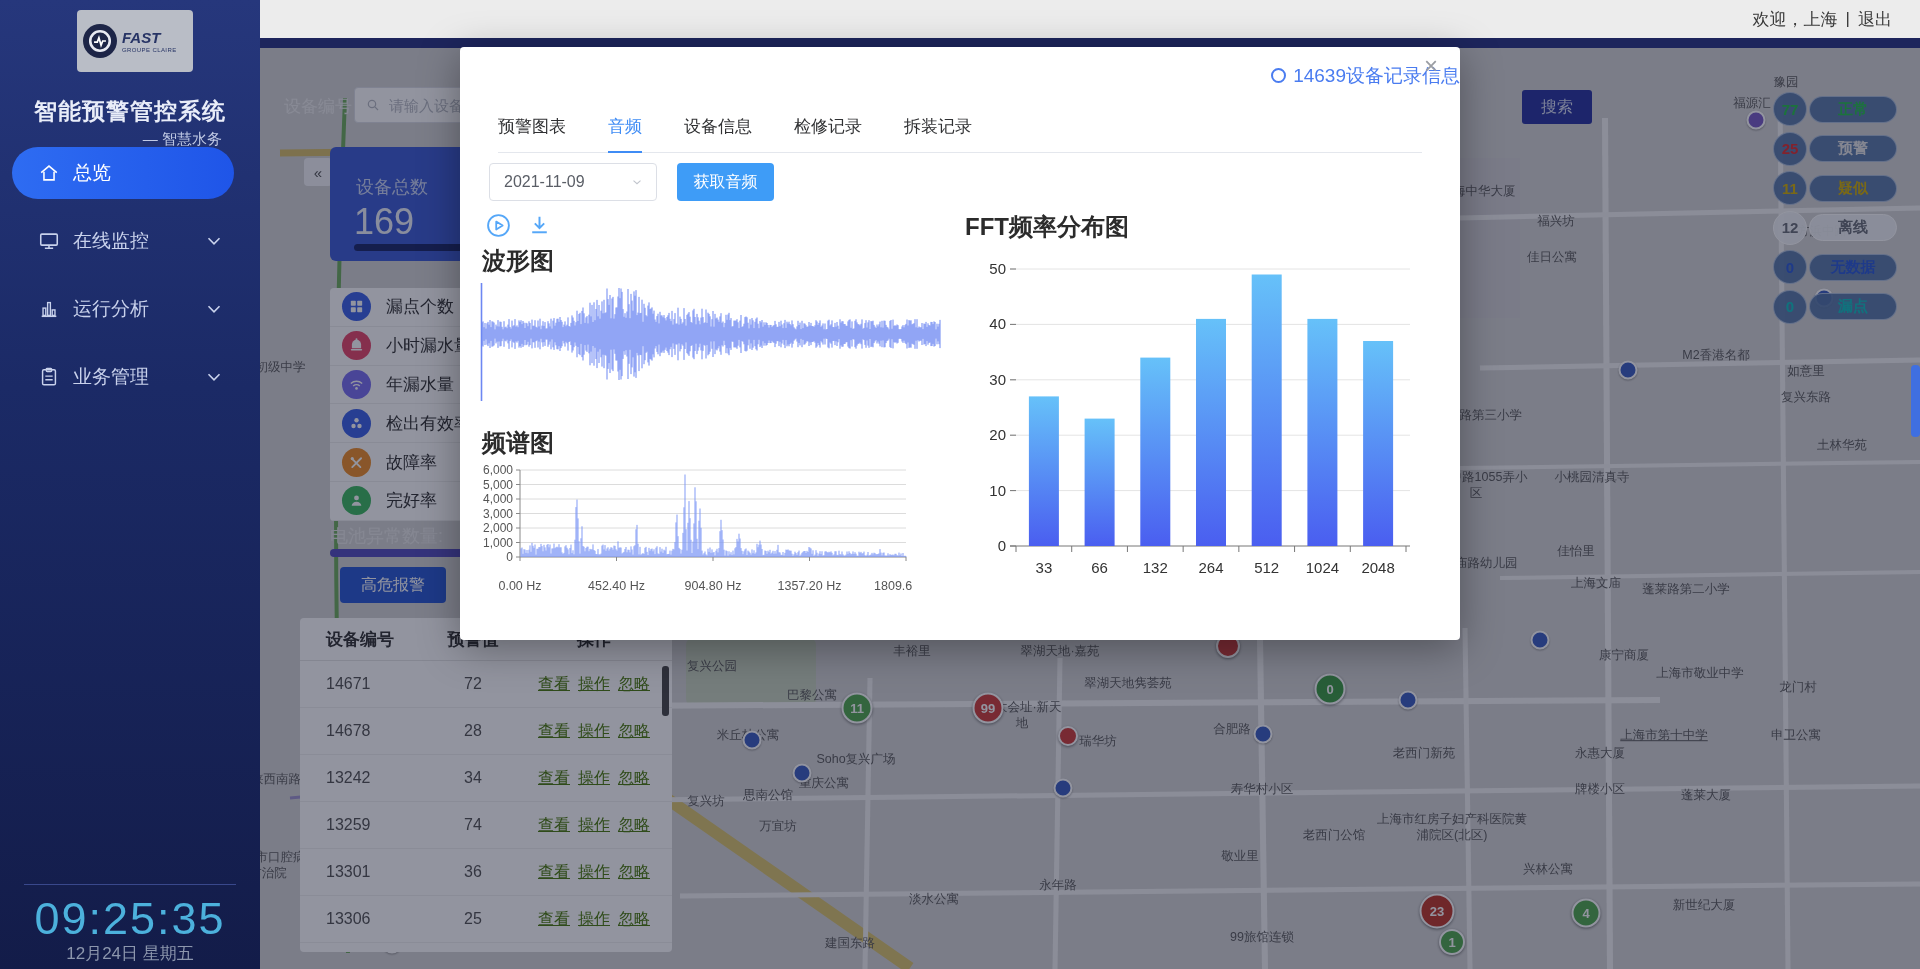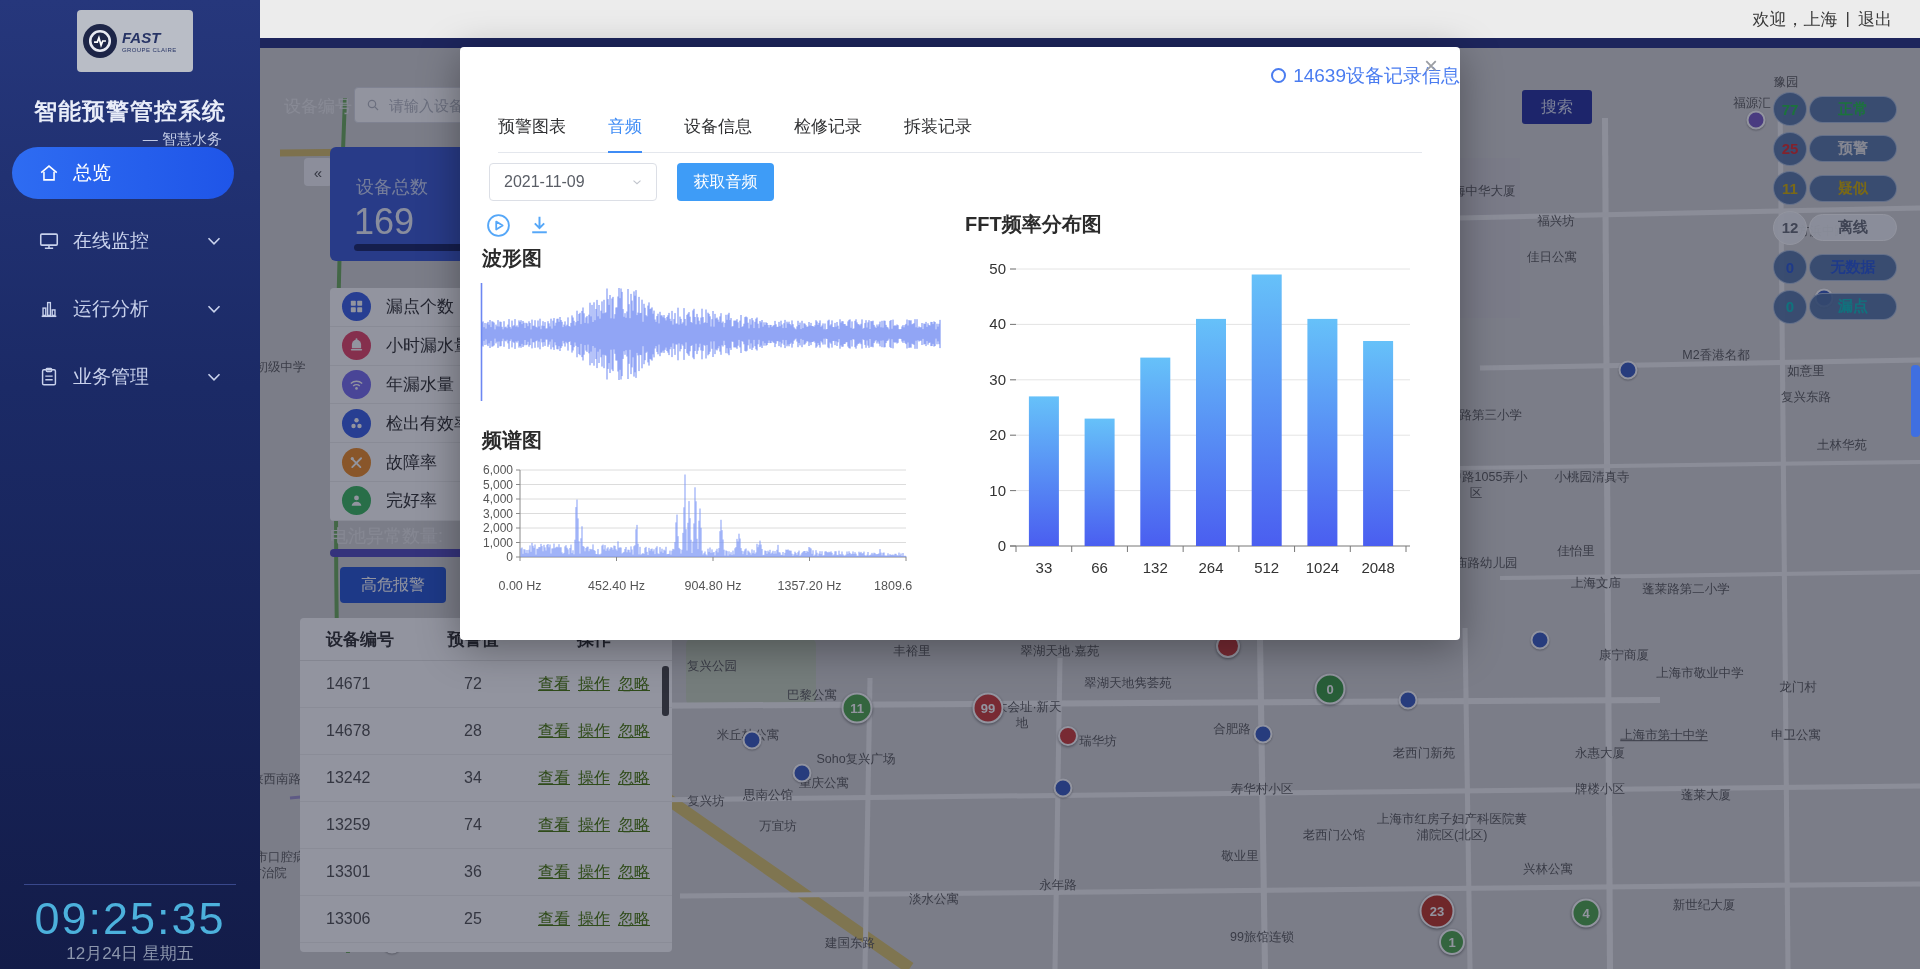--- a/index.html
+++ b/index.html
@@ -132,21 +132,21 @@
   .date-select{position:absolute;left:29px;top:116px;width:168px;height:38px;border:1px solid #dcdfe6;
     border-radius:4px;display:flex;align-items:center;box-sizing:border-box;padding:0 12px 0 14px;
     color:#5a5e66;font-size:16px;background:#fff;cursor:pointer;}
   .date-select .icn{margin-left:auto;color:#c0c4cc;}
   .date-select .icn svg{width:14px;height:14px;}
   .fetch-btn{position:absolute;left:217px;top:116px;width:97px;height:38px;background:#3e9cf7;
     border:none;border-radius:4px;color:#fff;font-size:16px;cursor:pointer;}
   .audio-icons{position:absolute;left:26px;top:166px;display:flex;gap:16px;color:#55a7f8;}
   .audio-icons .icn{cursor:pointer;}
   .audio-icons .icn svg{width:25px;height:25px;}
-  .sec-title{position:absolute;font-size:20px;font-weight:700;color:#2b2b2b;}
+  .sec-title{position:absolute;font-size:24px;font-weight:700;color:#2b2b2b;}
   #wave-title{left:22px;top:198px;}
   #spec-title{left:22px;top:380px;}
   #fft-title{left:505px;top:164px;}
   #wave-svg{position:absolute;left:20px;top:232px;}
   #spec-svg{position:absolute;left:20px;top:410px;}
   #fft-svg{position:absolute;left:510px;top:196px;}
 </style>
 </head>
 <body>
 

